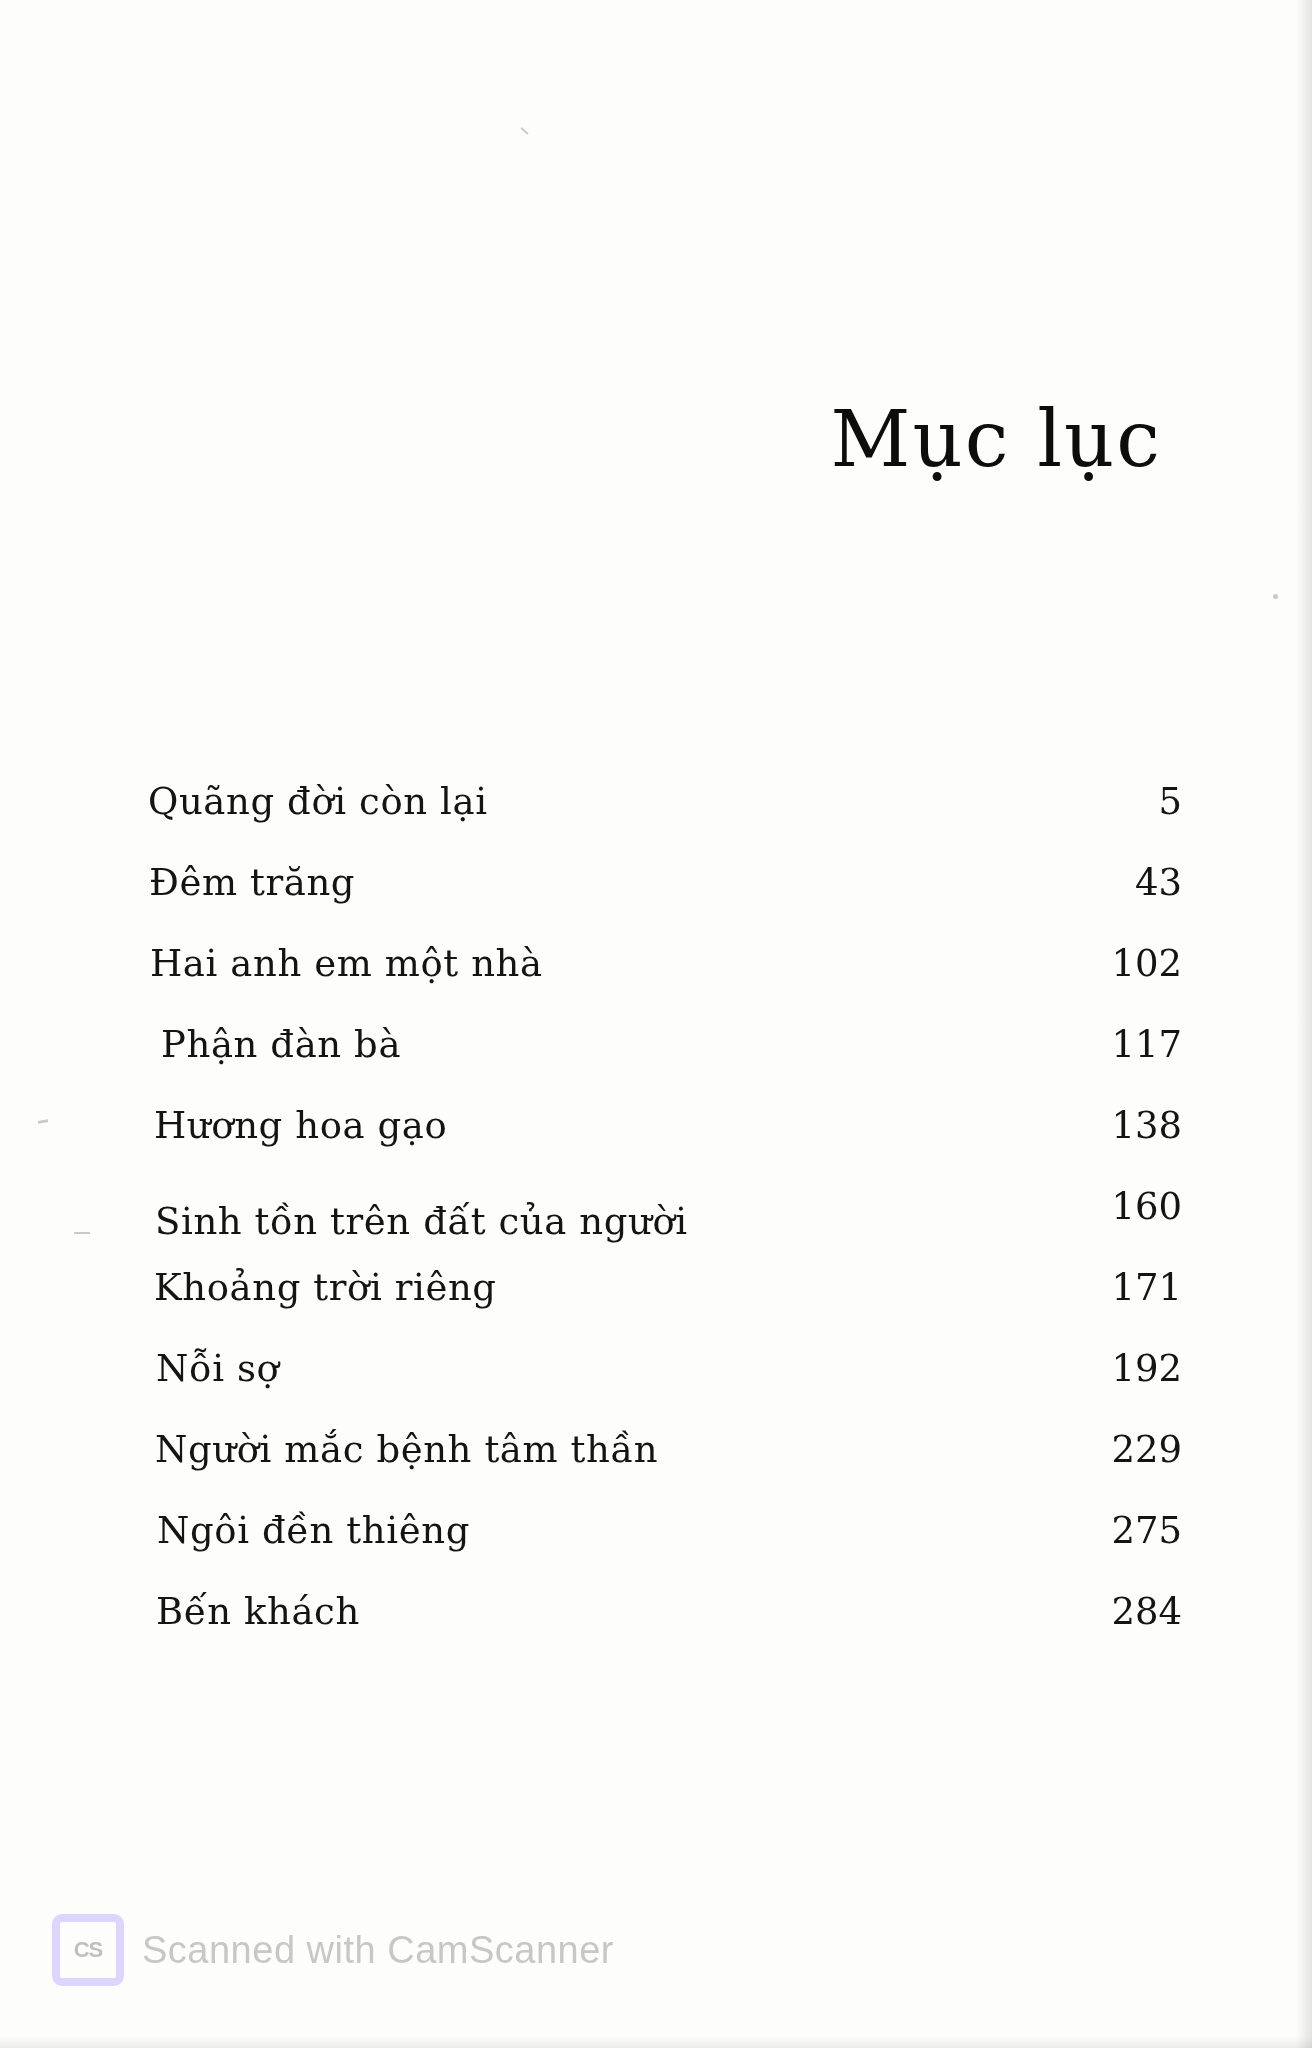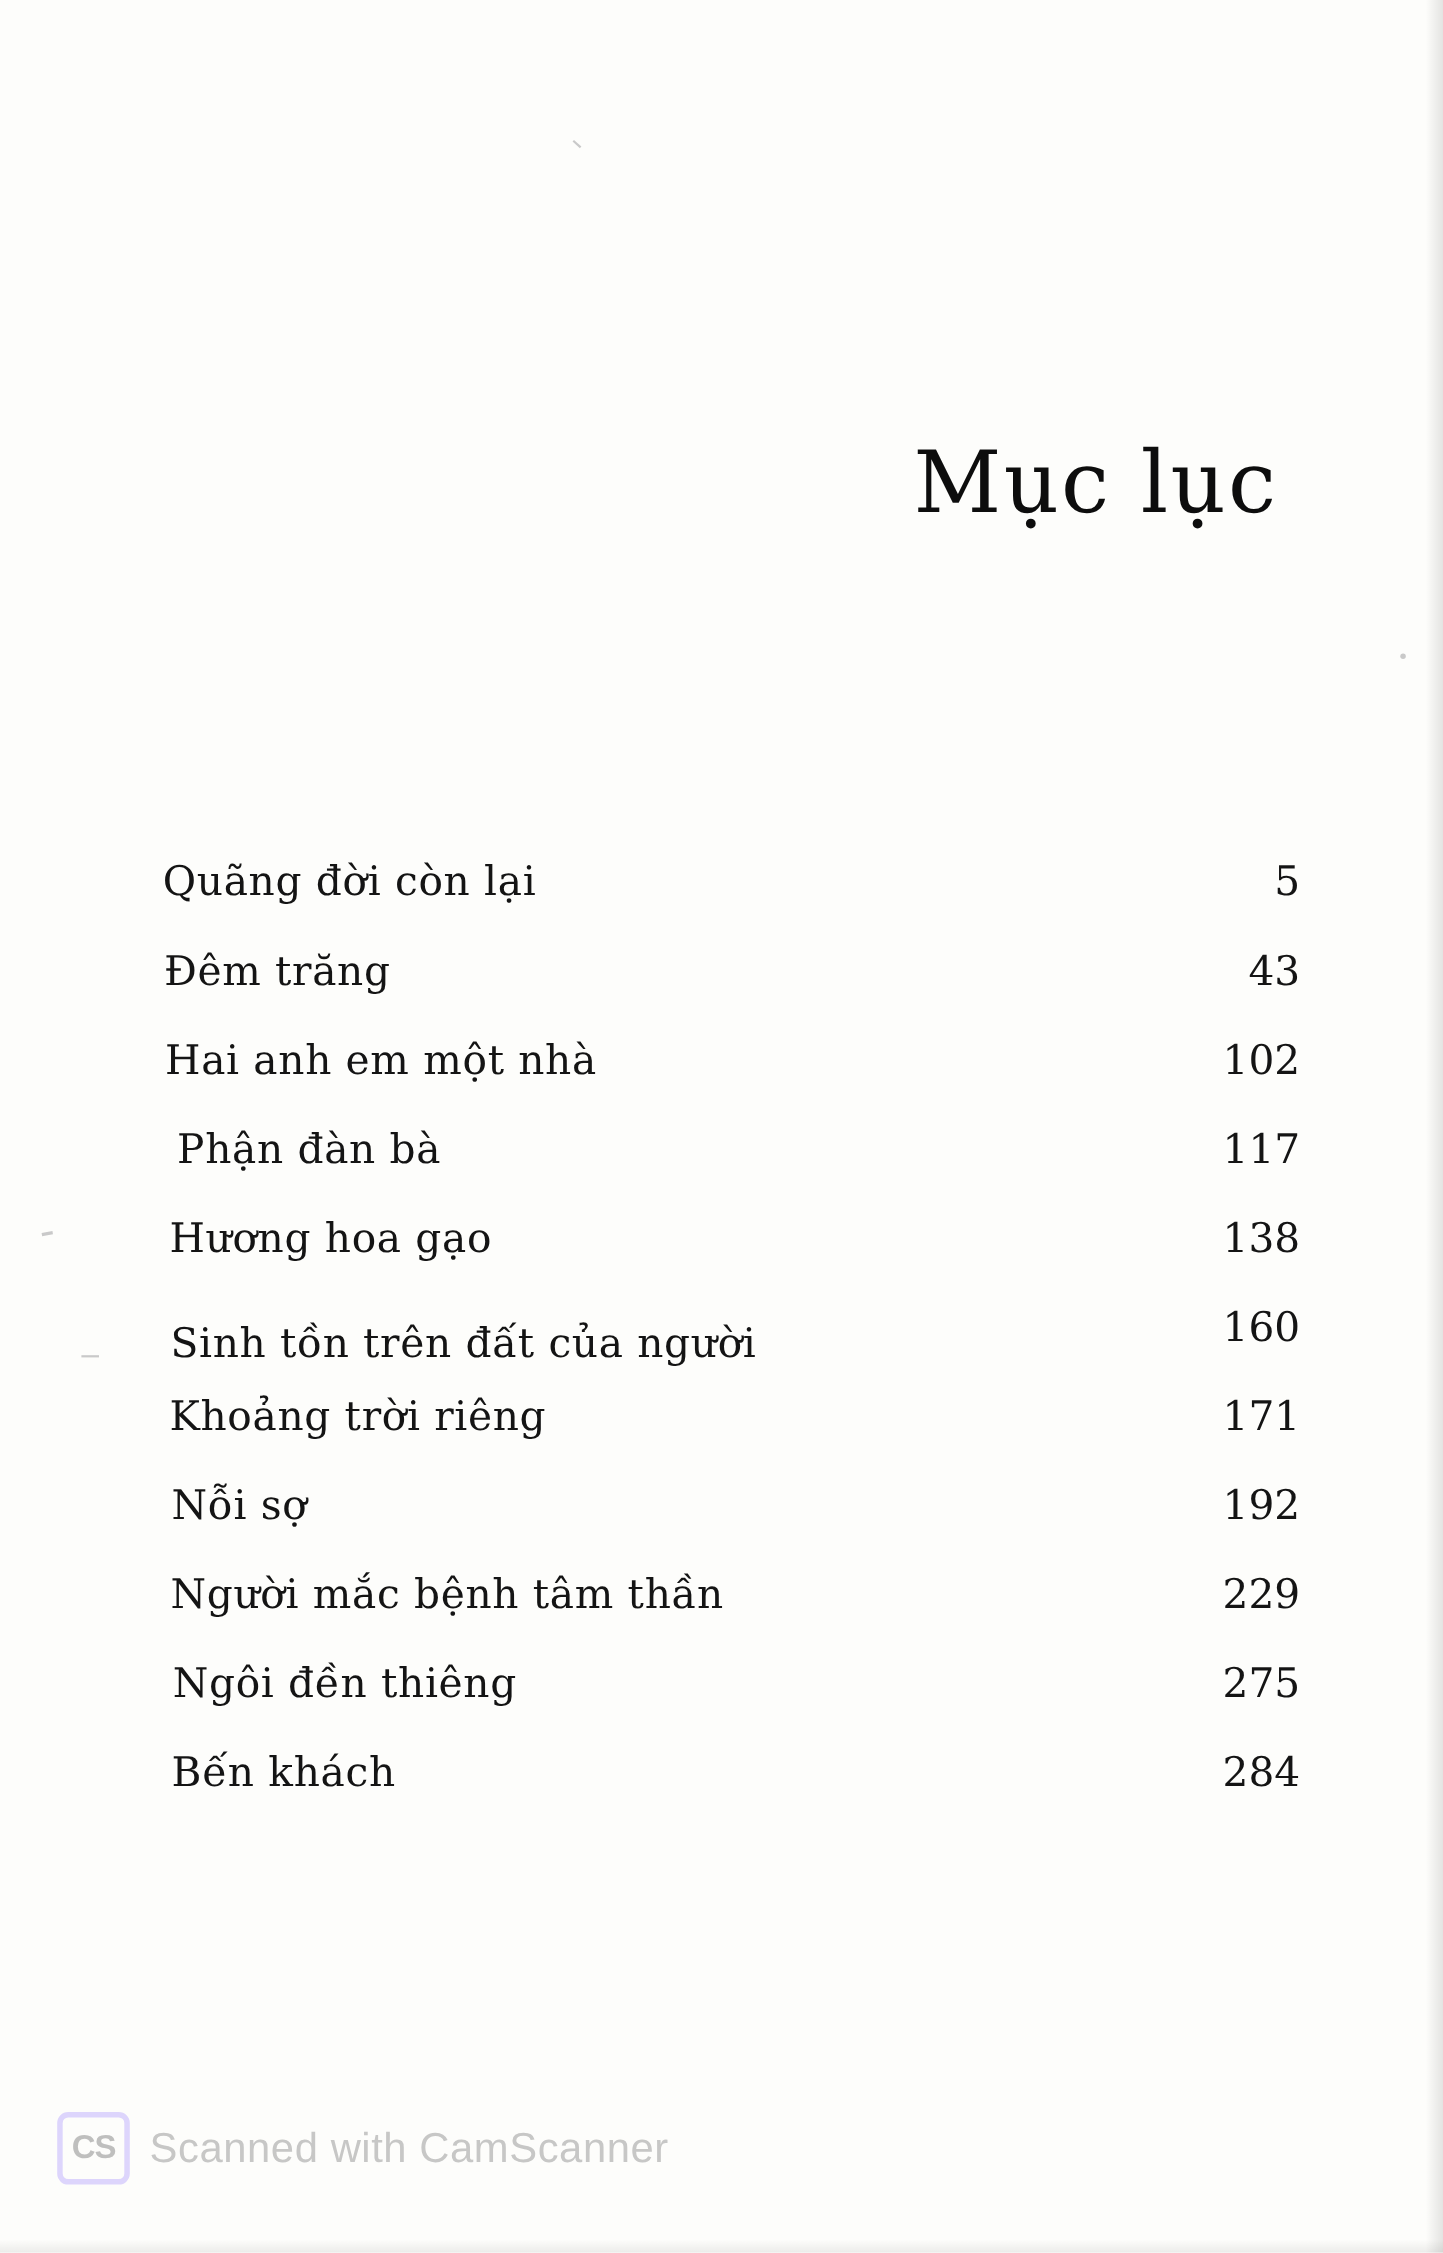--- a/index.html
+++ b/index.html
@@ -106,27 +106,27 @@
     left: 52px;
     bottom: 62px;
     display: flex;
     align-items: center;
     gap: 18px;
     opacity: 0.55;
   }
   .cs-badge {
     width: 56px;
     height: 56px;
-    border: 5px solid #c4b5fd;
+    border: 8px solid #c4b5fd;
     border-radius: 10px;
     display: flex;
     align-items: center;
     justify-content: center;
     font-family: "Liberation Sans", sans-serif;
-    font-size: 30px;
+    font-size: 22px;
     font-weight: 700;
     color: #8e8e8e;
     letter-spacing: -1px;
   }
   .wm-text {
     font-family: "Liberation Sans", sans-serif;
     font-size: 38px;
     color: #9b9b9b;
     letter-spacing: 0.5px;
   }

